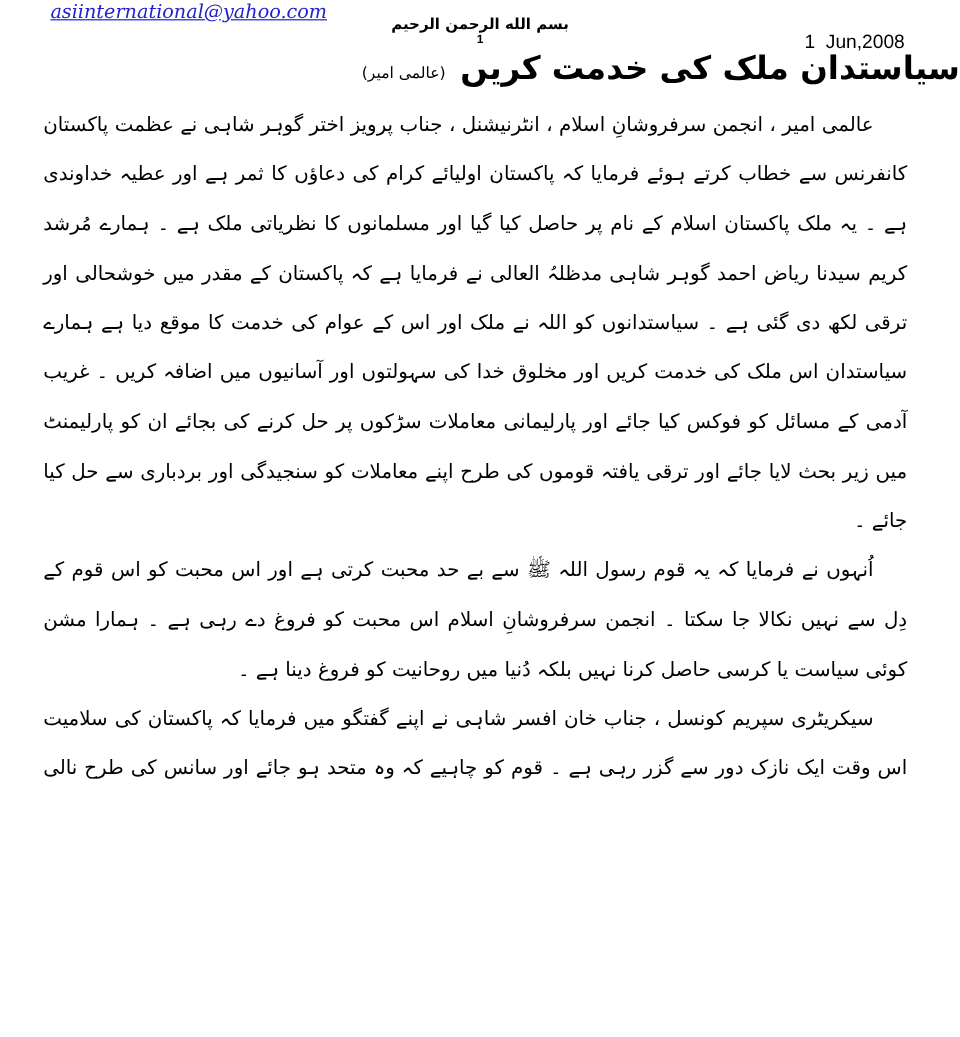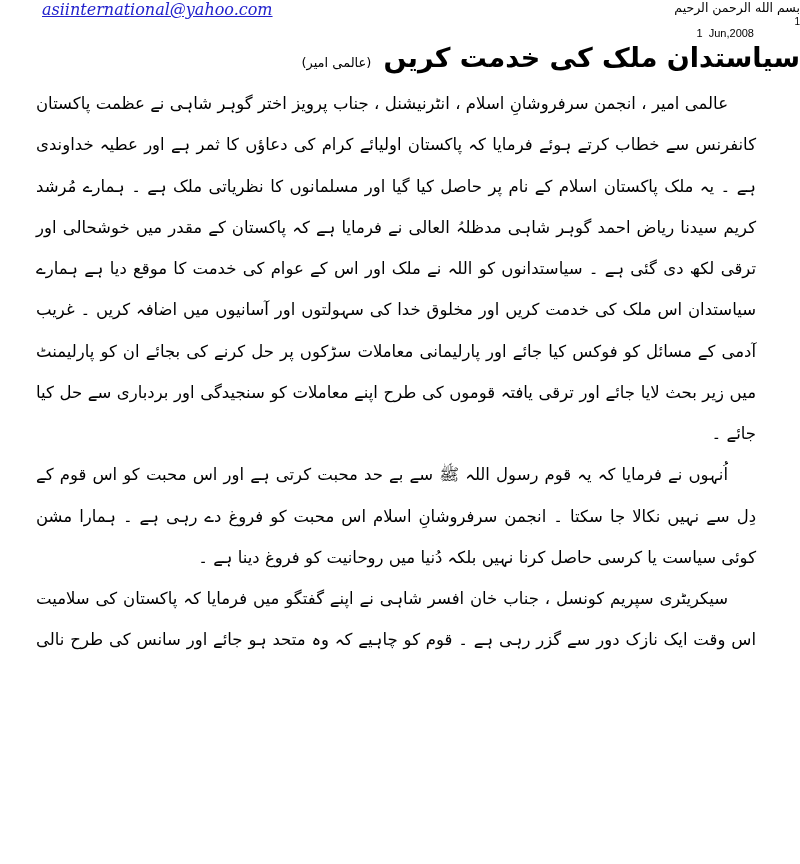--- a/index.html
+++ b/index.html
@@ -20,40 +20,41 @@
     position: absolute;
     left: 42px;
     top: 0px;
     font-family: "DejaVu Serif", serif;
     font-style: italic;
     font-size: 16px;
     color: #2222cc;
   }
   .bismillah-block {
     position: absolute;
-    left: 0; right: 0; top: 0;
-    text-align: right;
+    left: 0; right: 0; top: 12px;
+    text-align: center;
     line-height: 1.25;
+    font-weight: bold;
   }
   .bismillah {
     font-size: 12.5px;
     direction: rtl;
     display: block;
   }
   .page-number {
     font-size: 10px;
     display: block;
     font-family: "Liberation Sans", sans-serif;
   }
   .date {
     position: absolute;
     top: 27px;
     right: 46px;
     font-family: "Liberation Sans", sans-serif;
-    font-size: 11px;
+    font-size: 16px;
     white-space: pre;
     color: #000000;
   }
   
   .title-row {
     margin-top: 42px;
     text-align: right;
     direction: rtl;
     white-space: nowrap;
   }

